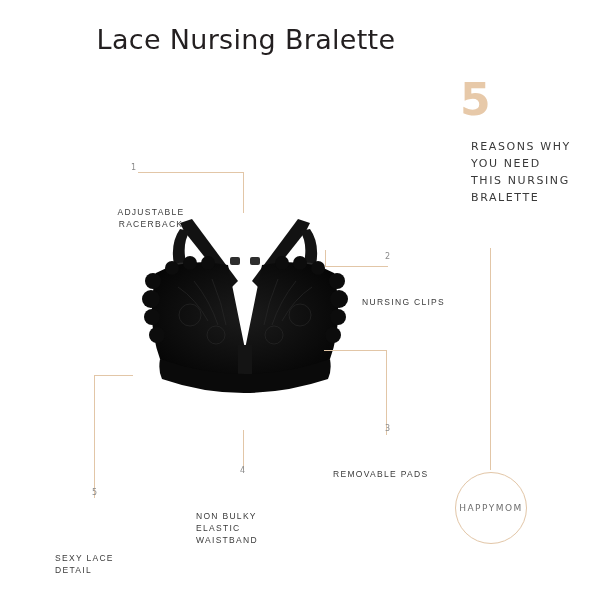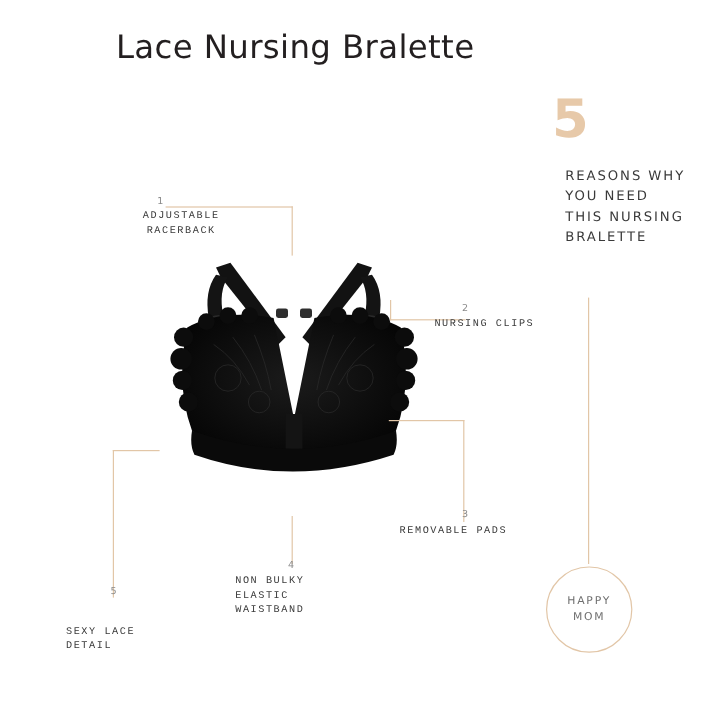--- a/index.html
+++ b/index.html
@@ -68,21 +68,21 @@
   }
   #happy-mom-badge {
     position: absolute;
     left: 455px;
     top: 472px;
     width: 70px;
     height: 70px;
     border: 1px solid #e2c6a7;
     border-radius: 50%;
     display: flex;
-    flex-direction: column;
+    flex-direction: row;
     align-items: center;
     justify-content: center;
     font-size: 9px;
     letter-spacing: 1.5px;
     color: #6e6e6e;
     text-transform: uppercase;
     text-align: center;
     line-height: 14px;
     font-family: "DejaVu Sans", sans-serif;
   }
@@ -103,22 +103,23 @@
     color: #8a8a8a;
     font-family: "DejaVu Sans", sans-serif;
   }
   .callout-label {
     position: absolute;
     font-size: 8.5px;
     line-height: 12px;
     letter-spacing: 1.3px;
     color: #3a3a3a;
     text-transform: uppercase;
-    font-family: Liberation Mono, monospace;
+    font-family: Liberation Sans, sans-serif;
     white-space: pre-line;
+    margin-top: 32px;
   }
   .leader {
     position: absolute;
     background: transparent;
     border-color: #e2c6a7;
     border-style: solid;
     border-width: 0;
   }
 
   

